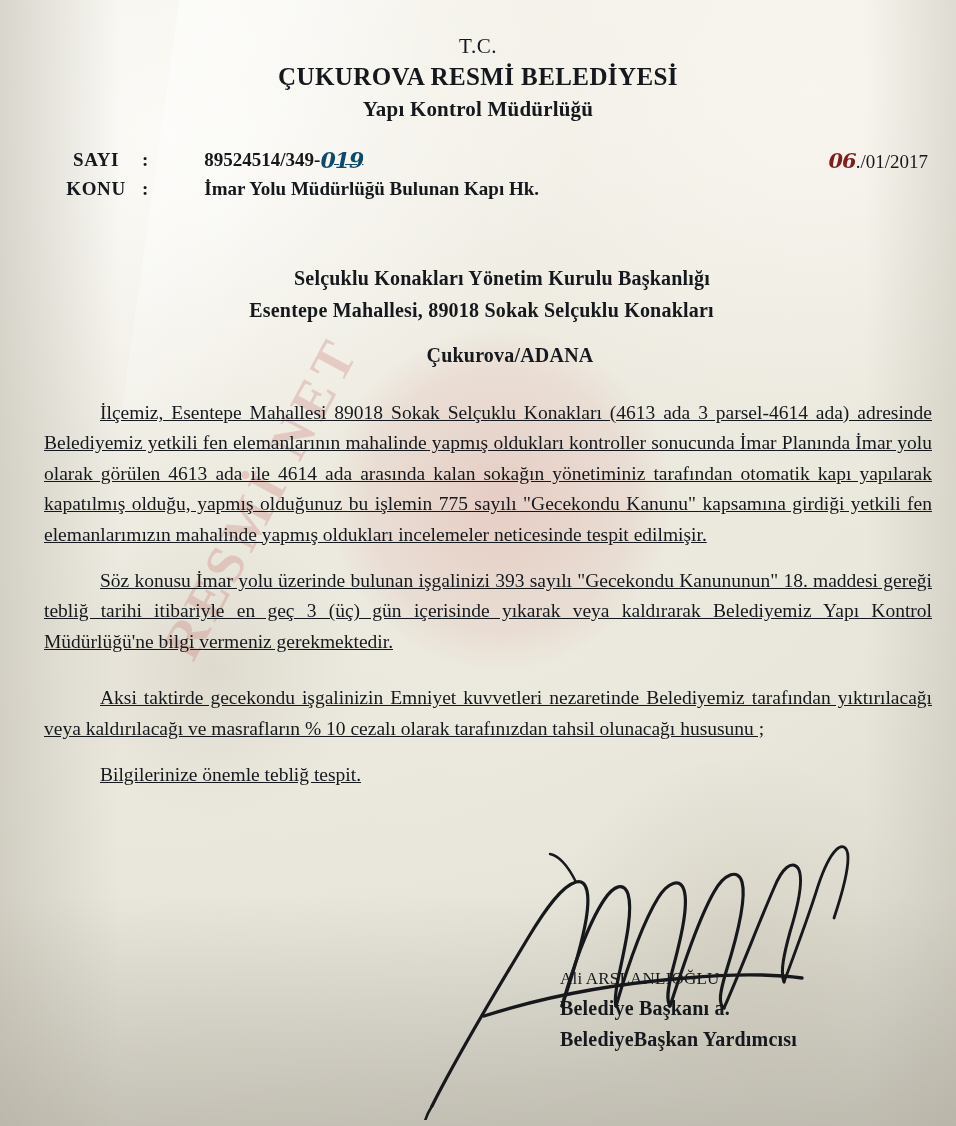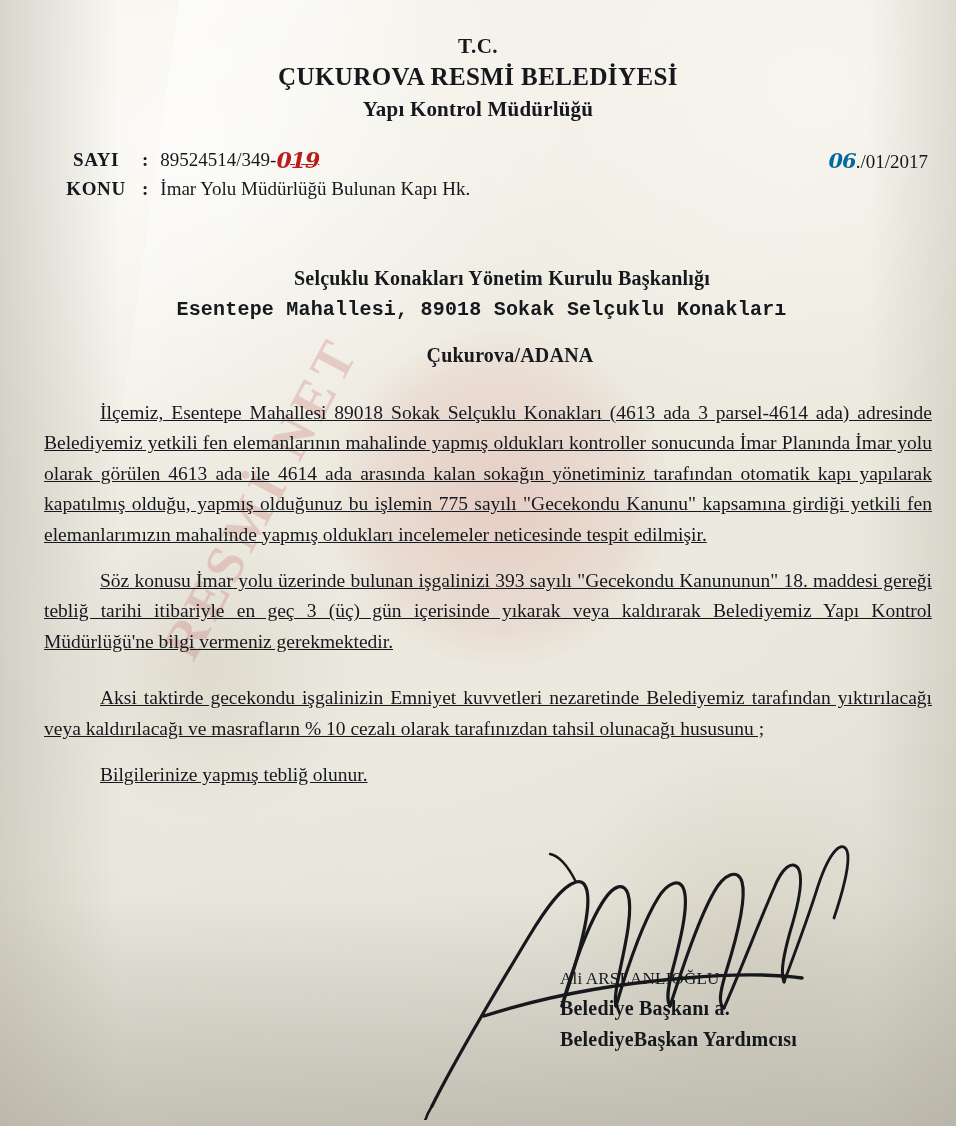--- a/index.html
+++ b/index.html
@@ -97,21 +97,21 @@
   .header {
     position: absolute;
     left: 0;
     right: 0;
     top: 32px;
     text-align: center;
     line-height: 1.34;
   }
   .header .line-tc {
     font-size: 21px;
-    font-weight: 700;
+    font-weight: 400;
     letter-spacing: 0.5px;
   }
   .header .line-muni {
     font-size: 25px;
     font-weight: 700;
     letter-spacing: 0.4px;
   }
   .header .line-dept {
     font-size: 21px;
     font-weight: 700;
@@ -136,66 +136,67 @@
   .meta-key {
     font-weight: 700;
     letter-spacing: 0.6px;
     min-width: 92px;
   }
   .meta-colon {
     font-weight: 700;
     padding-right: 12px;
   }
   .meta-val {
-    font-weight: 400;
+    font-weight: 700;
+    margin-left: 44px;
   }
   .handwritten {
     font-family: "DejaVu Serif", serif;
     font-style: italic;
     font-weight: 700;
     font-size: 22px;
-    color: #b91c1c;
+    color: #0c4a6e;
     position: relative;
     top: 2px;
     letter-spacing: -1px;
     text-decoration: underline;
     text-decoration-thickness: 1px;
     text-underline-offset: -4px;
   }
 
   .date {
     position: absolute;
     right: 28px;
     top: 148px;
     font-size: 19px;
     white-space: nowrap;
   }
   .date .hw-date {
     font-family: "DejaVu Serif", serif;
     font-style: italic;
     font-weight: 700;
     font-size: 21px;
-    color: #0369a1;
+    color: #7f1d1d;
     letter-spacing: -1px;
   }
 
   
   .addressee {
     position: absolute;
     left: 0;
     right: 0;
     top: 262px;
     text-align: center;
     font-size: 20px;
     font-weight: 700;
     line-height: 1.62;
     letter-spacing: 0.2px;
   }
   .addressee .l1 { padding-left: 0; margin-left: 48px; }
-  .addressee .l2 { padding-left: 7px; font-family: Liberation Mono, monospace; }
+  .addressee .l2 { padding-left: 7px; }
   .addressee .l3 {
     margin-top: 12px;
     padding-left: 64px;
   }
 
   
   .content {
     position: absolute;
     left: 44px;
     right: 24px;
@@ -290,21 +291,21 @@
     <div class="addressee">
       <div class="l1">Selçuklu Konakları Yönetim Kurulu Başkanlığı</div>
       <div class="l2">Esentepe Mahallesi, 89018 Sokak Selçuklu Konakları</div>
       <div class="l3">Çukurova/ADANA</div>
     </div>
 
     <div class="content">
       <p>İlçemiz, Esentepe Mahallesi 89018 Sokak Selçuklu Konakları (4613 ada 3 parsel-4614 ada) adresinde Belediyemiz yetkili fen elemanlarının mahalinde yapmış oldukları kontroller sonucunda İmar Planında İmar yolu olarak görülen 4613 ada ile 4614 ada arasında kalan sokağın yönetiminiz tarafından otomatik kapı yapılarak kapatılmış olduğu, yapmış olduğunuz bu işlemin 775 sayılı "Gecekondu Kanunu" kapsamına girdiği yetkili fen elemanlarımızın mahalinde yapmış oldukları incelemeler neticesinde tespit edilmişir.</p>
       <p>Söz konusu İmar yolu üzerinde bulunan işgalinizi 393 sayılı "Gecekondu Kanununun" 18. maddesi gereği tebliğ tarihi itibariyle en geç 3 (üç) gün içerisinde yıkarak veya kaldırarak Belediyemiz Yapı Kontrol Müdürlüğü'ne bilgi vermeniz gerekmektedir.</p>
       <p class="gap-before">Aksi taktirde gecekondu işgalinizin Emniyet kuvvetleri nezaretinde Belediyemiz tarafından yıktırılacağı veya kaldırılacağı ve masrafların % 10 cezalı olarak tarafınızdan tahsil olunacağı hususunu ;</p>
-      <p class="last-line">Bilgilerinize yapmış tebliğ olunur.</p>
+      <p class="last-line">Bilgilerinize önemle tebliğ tespit.</p>
     </div>
 
     <div class="signature-wrap">
       <svg width="500" height="300" viewBox="0 0 500 300" fill="none" xmlns="http://www.w3.org/2000/svg">
         <g stroke="#16181c" stroke-linecap="round" stroke-linejoin="round" fill="none">
           <path d="M32 286 C60 230 98 168 128 118 C146 88 162 66 176 62 C188 59 190 76 186 100 C180 134 168 168 162 186" stroke-width="3.2"></path>
           <path d="M162 186 C172 150 188 104 204 80 C214 65 224 62 228 74 C233 90 226 122 220 150 C216 168 214 180 216 186" stroke-width="3.2"></path>
           <path d="M216 186 C226 152 242 104 258 78 C268 62 280 58 284 70 C289 86 280 122 272 152 C268 168 266 180 270 186" stroke-width="3.2"></path>
           <path d="M270 186 C282 150 298 100 314 72 C324 54 338 48 342 62 C347 80 336 120 326 152 C320 172 318 184 324 188" stroke-width="3.2"></path>
           <path d="M324 188 C340 152 360 100 374 68 C382 48 392 40 398 48 C404 58 398 86 390 112 C384 134 380 152 384 162" stroke-width="3.0"></path>

